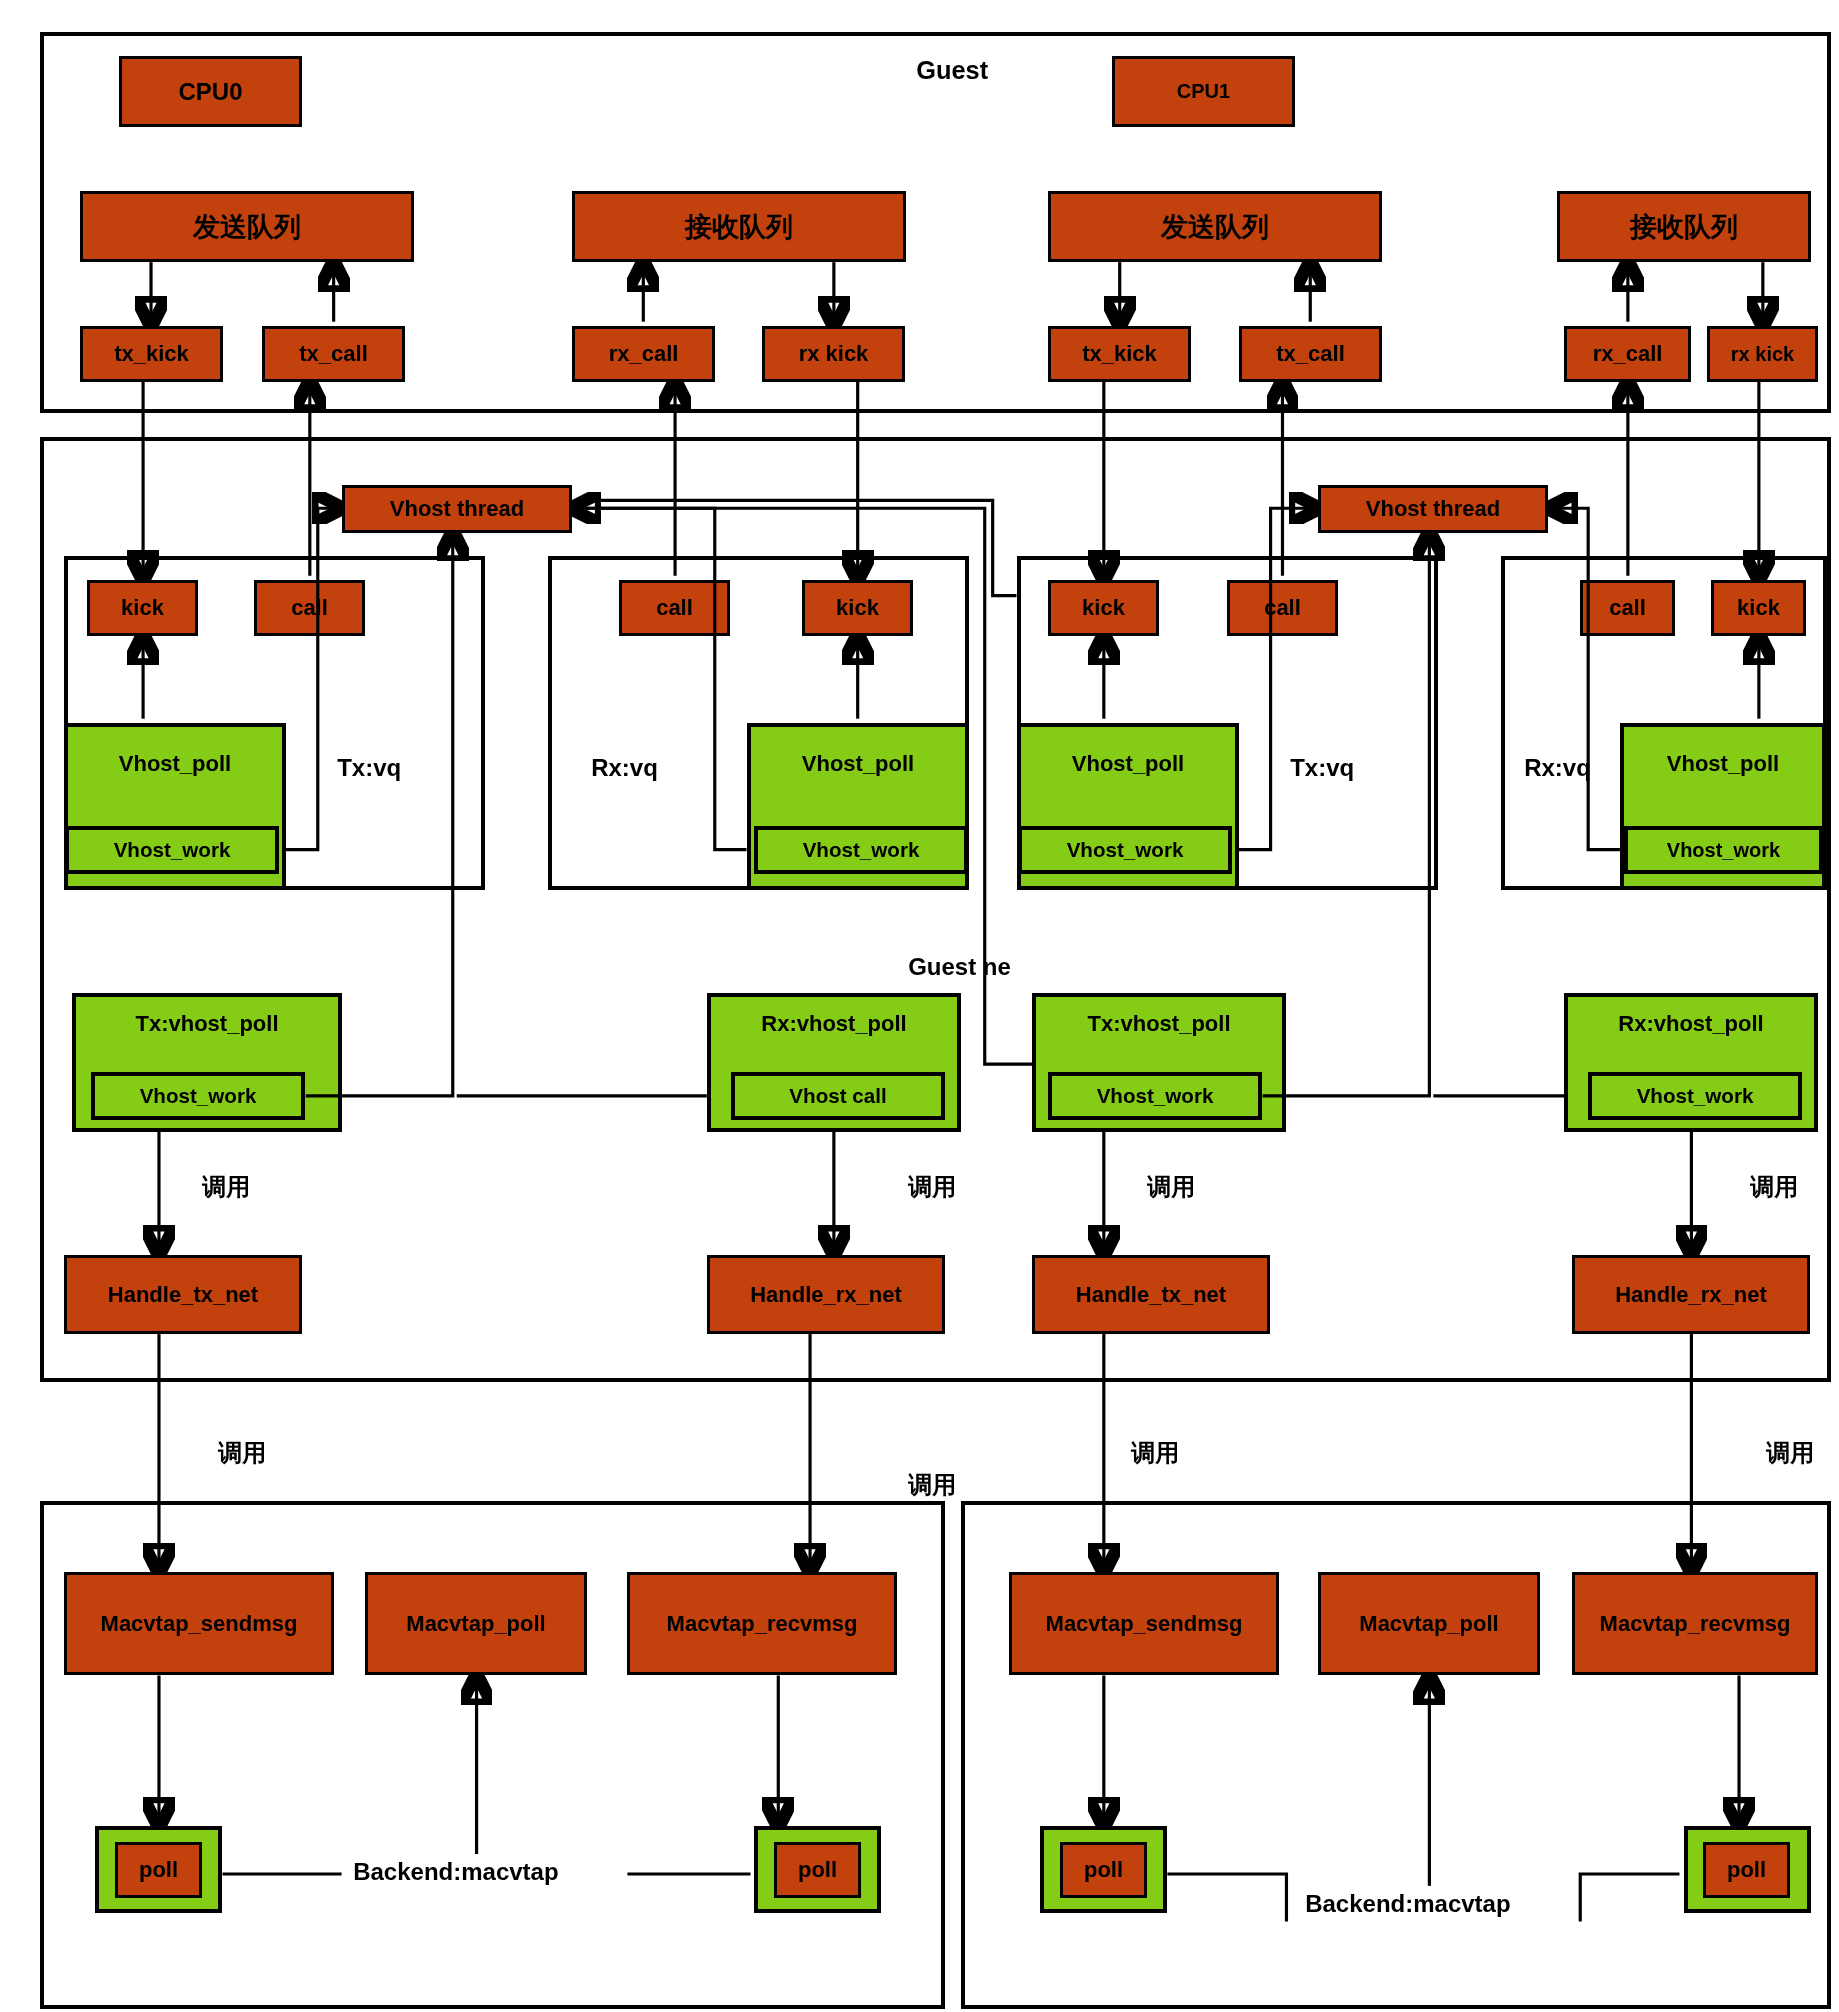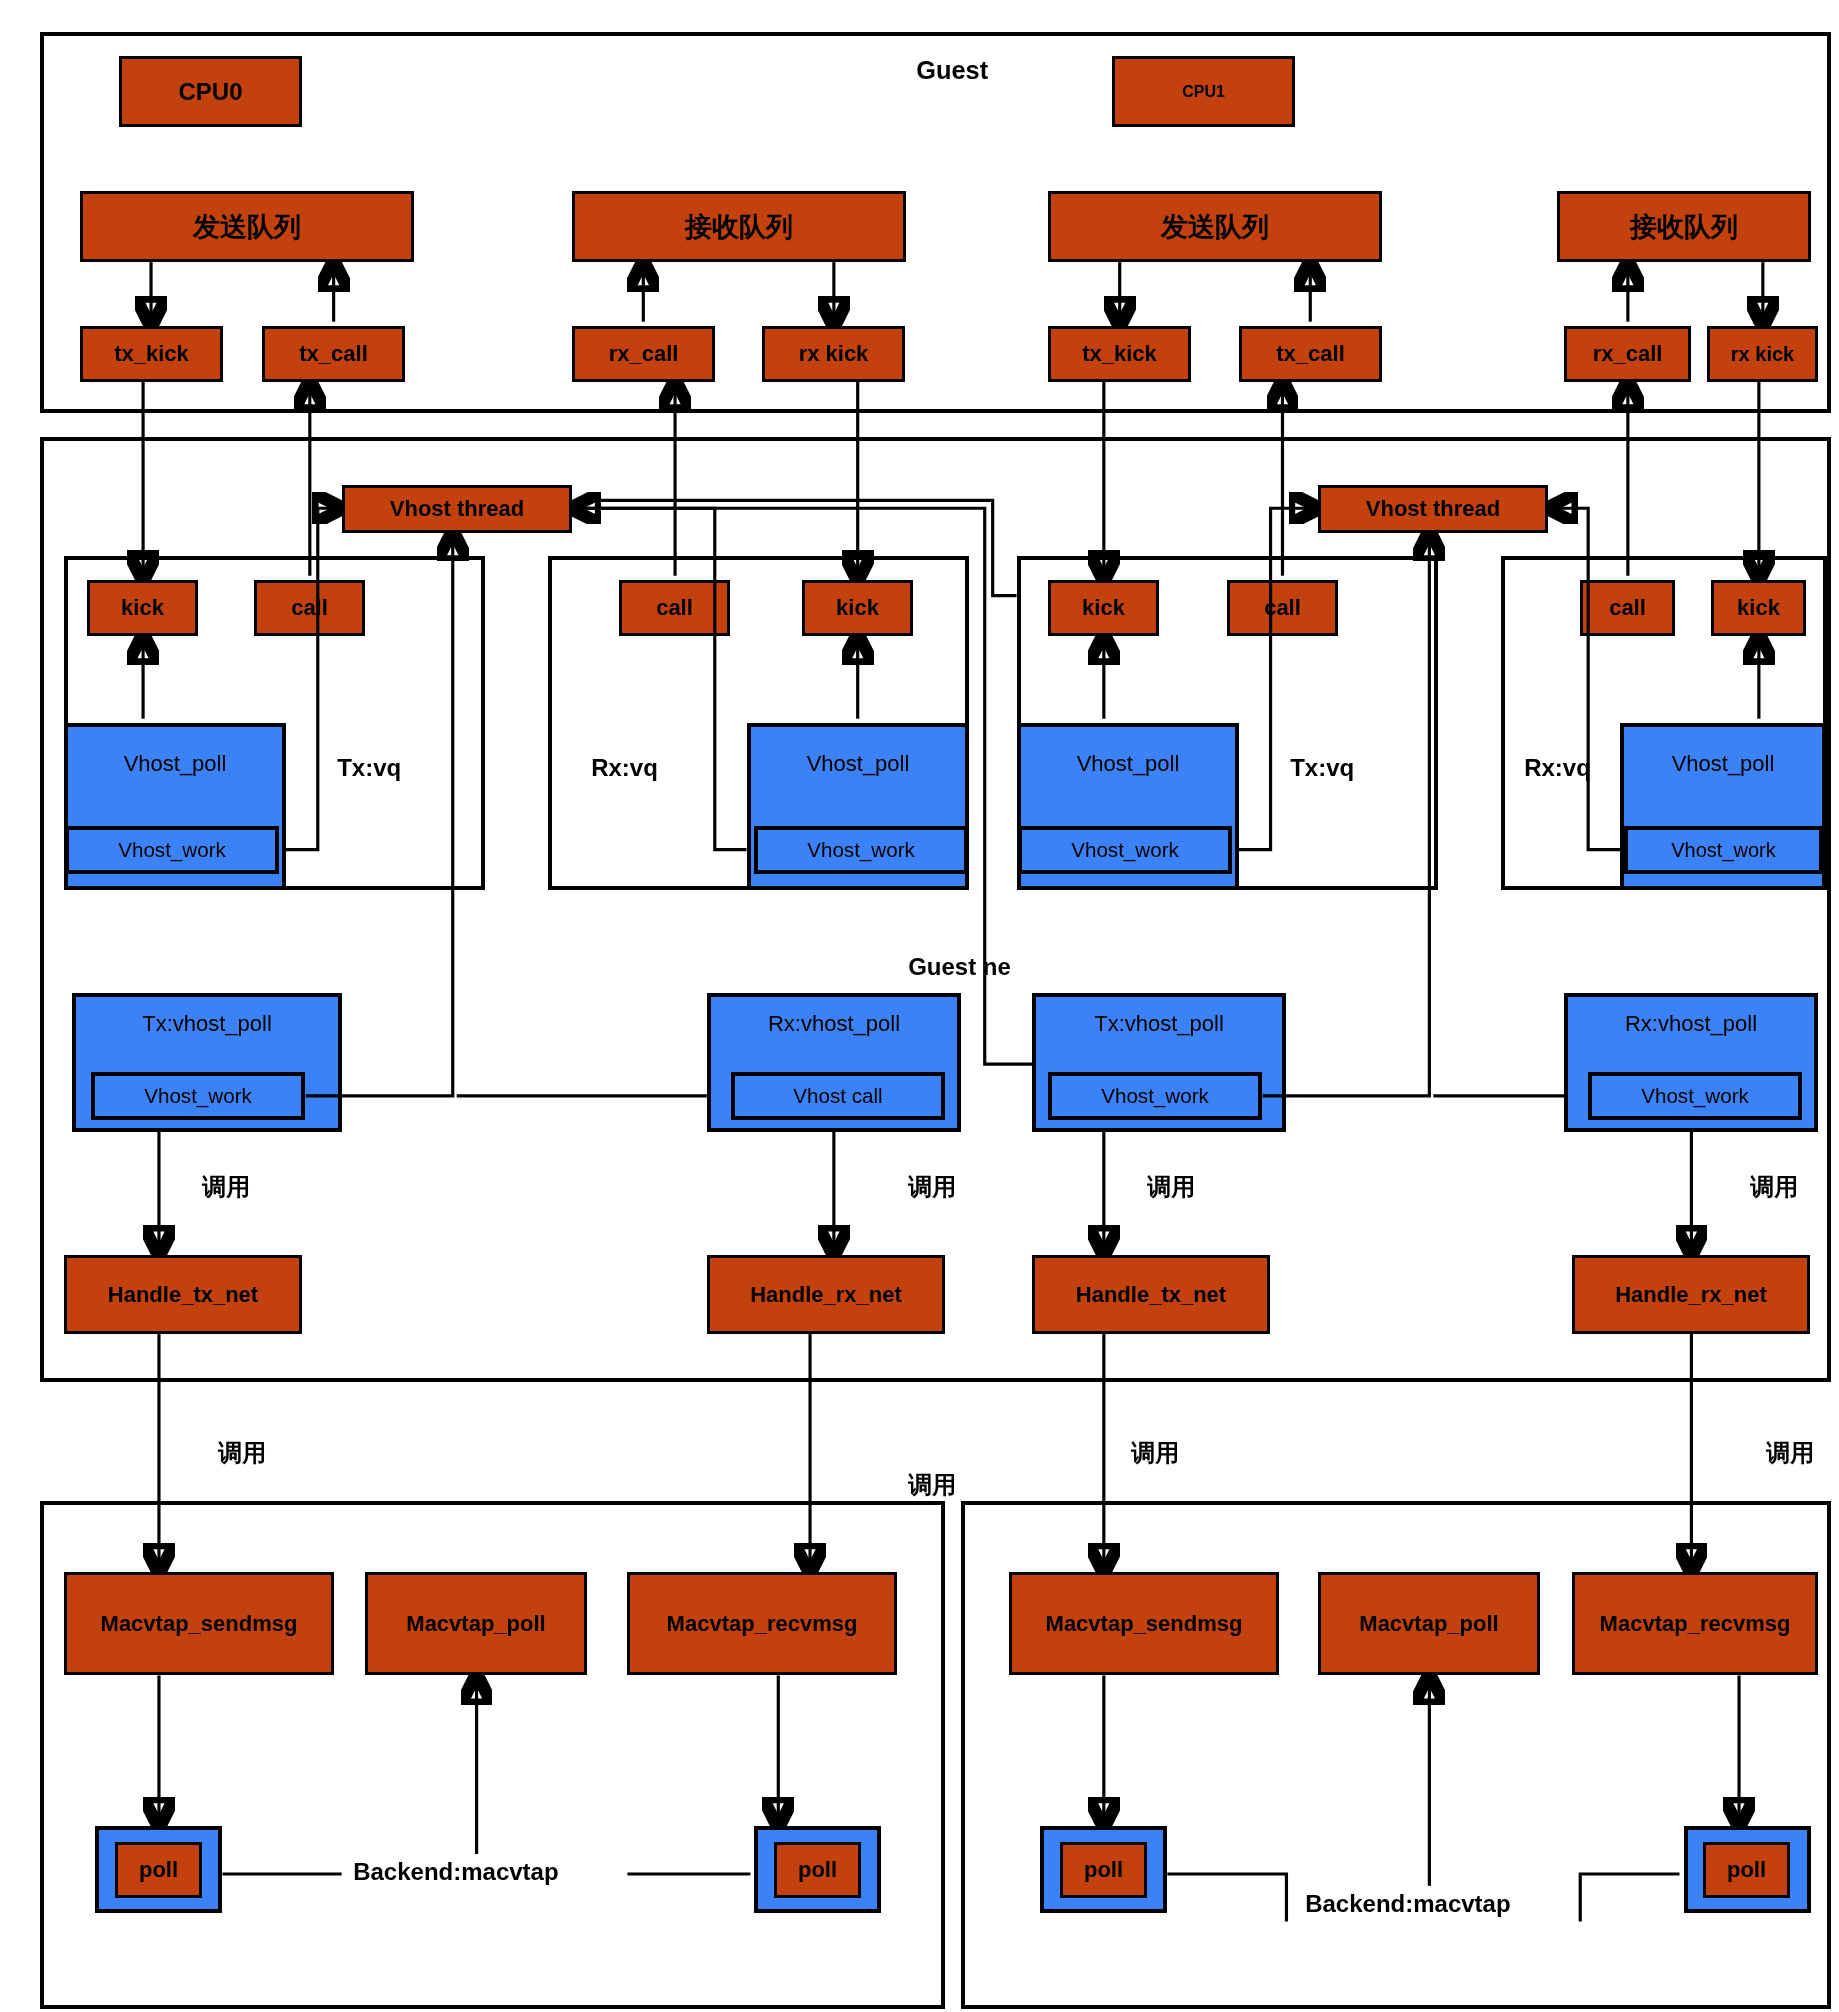--- a/index.html
+++ b/index.html
@@ -25,25 +25,25 @@
     font-weight: bold;
   }
   .outer-box {
     position: absolute;
     border: 4.8px solid #000;
     background: #fff;
   }
   .thick-box {
     position: absolute;
     border: 4.8px solid #000;
-    background: #3b82f6;
+    background: #84cc16;
     display: flex;
     align-items: center;
     justify-content: center;
-    font-weight: normal;
+    font-weight: bold;
     text-align: right;
   }
   .label {
     position: absolute;
     font-weight: bold;
     background: #fff;
     padding: 0 3.2px;
     text-align: right;
   }
   svg.arrows {
@@ -62,21 +62,21 @@
 </head>
 <body>
 
 <div class="canvas">
 
 <div class="outer-box" style="left:24px; top:16px; width:1791px; height:381px;"></div>
 
 <div class="label" style="left:897px; top:40px; font-size:25.4px;">Guest</div>
 
 <div class="box" style="left:103px; top:40px; width:183px; height:71px; font-size:24px;">CPU0</div>
-<div class="box" style="left:1096px; top:40px; width:183px; height:71px; font-size:16px;">CPU1</div>
+<div class="box" style="left:1096px; top:40px; width:183px; height:71px; font-size:20px;">CPU1</div>
 
 <div class="box" style="left:64px; top:175px; width:334px; height:71px; font-size:27px;">发送队列</div>
 <div class="box" style="left:556px; top:175px; width:334px; height:71px; font-size:27px;">接收队列</div>
 <div class="box" style="left:1032px; top:175px; width:334px; height:71px; font-size:27px;">发送队列</div>
 <div class="box" style="left:1541px; top:175px; width:254px; height:71px; font-size:27px;">接收队列</div>
 
 <div class="box" style="left:64px; top:310px; width:143px; height:56px; font-size:22px;">tx_kick</div>
 <div class="box" style="left:246px; top:310px; width:143px; height:56px; font-size:22px;">tx_call</div>
 <div class="box" style="left:556px; top:310px; width:143px; height:56px; font-size:22px;">rx_call</div>
 <div class="box" style="left:746px; top:310px; width:143px; height:56px; font-size:22px;">rx  kick</div>

